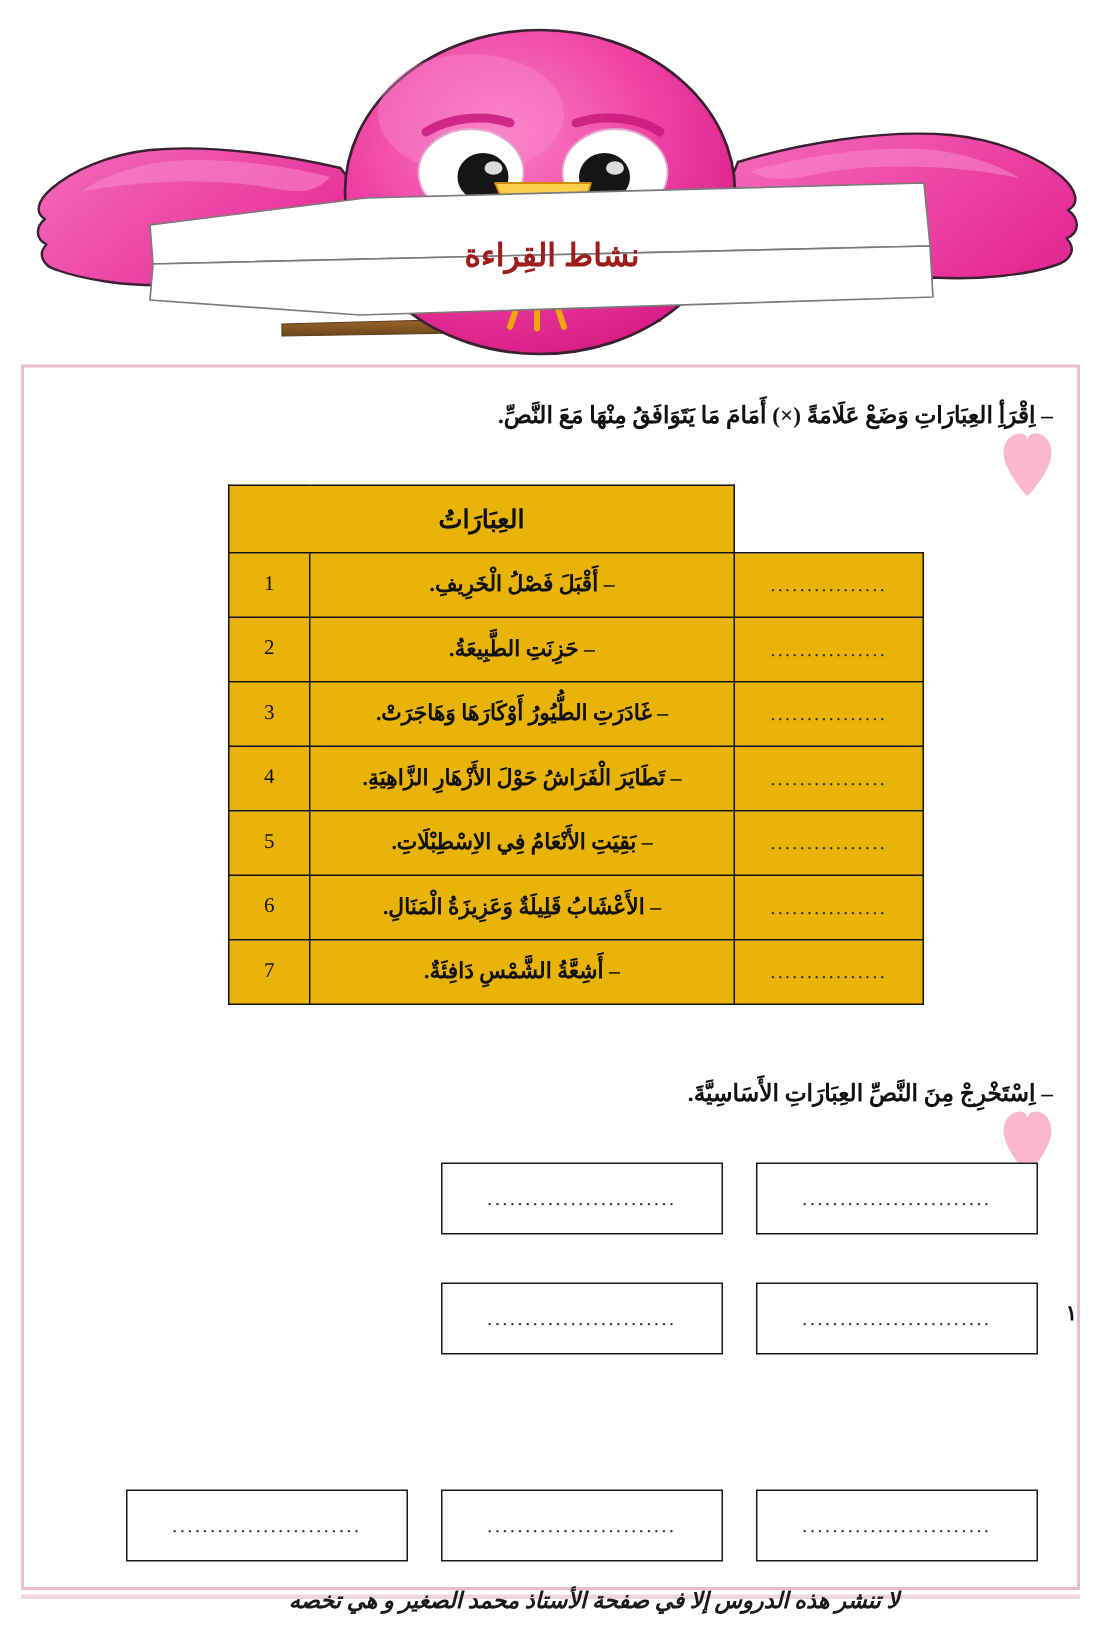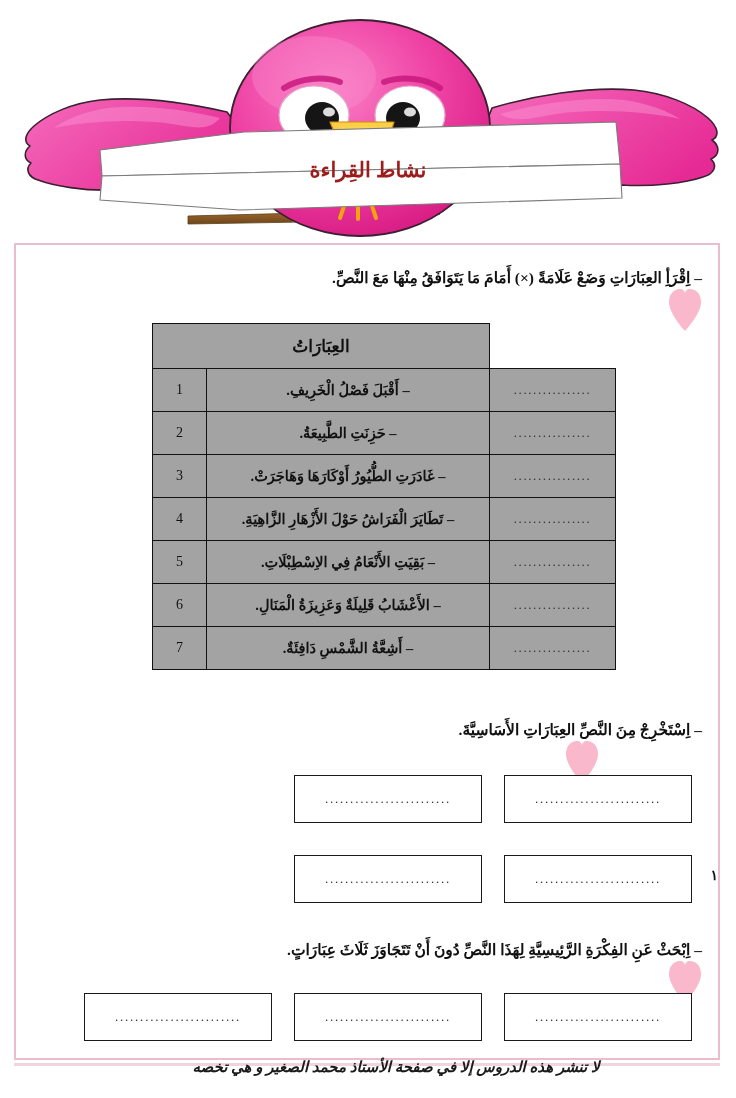--- a/index.html
+++ b/index.html
@@ -73,38 +73,38 @@
   }
   .heart-icon {
     width: 34px;
     height: 44px;
     flex: 0 0 34px;
     margin-left: 4px;
   }
   .heart-icon svg { display:block; width:34px; height:44px; }
 
   #instruction-1 { right: 16px; top: 16px; }
-  #instruction-2 { right: 16px; top: 468px; align-items: center; }
+  #instruction-2 { right: 16px; top: 468px; }
   #instruction-3 { right: 16px; top: 688px; }
 
   
   #statements-table {
     position: absolute;
     right: 102px;
     top: 78px;
     width: 463px;
     border-collapse: collapse;
     direction: rtl;
     table-layout: fixed;
   }
   #statements-table td, #statements-table th {
     border: 1.6px solid #111111;
     padding: 0;
     vertical-align: middle;
-    background: #a3a3a3;
+    background: #eab308;
   }
   .col-num   { width: 54px; }
   .col-stmt  { width: 283px; }
   .col-ans   { width: 126px; }
 
   .th-statements {
     height: 44px;
     text-align: center;
     font-size: 17px;
     font-weight: bold;
@@ -380,28 +380,20 @@
       <div class="answer-box dots">.........................</div>
       <div class="answer-box dots">.........................</div>
     </div>
 
   <div class="box-row" id="box-row-2">
       <div class="answer-box dots">.........................</div>
       <div class="answer-box dots">.........................</div>
     </div>
   <div class="row2-marker">١</div>
 
-  <div class="instruction-row" id="instruction-3">
-    <span class="instruction-text">– اِبْحَثْ عَنِ الفِكْرَةِ الرَّئِيسِيَّةِ لِهَذَا النَّصِّ دُونَ أَنْ تَتَجَاوَزَ ثَلَاثَ عِبَارَاتٍ.</span>
-    <span class="heart-icon">
-      <svg viewBox="0 0 34 44" xmlns="http://www.w3.org/2000/svg">
-        <path d="M17 43 C17 43 1 26 1 14 C1 6 6 1 12 1 C15 1 17 3 17 6 C17 3 19 1 22 1 C28 1 33 6 33 14 C33 26 17 43 17 43 Z" fill="#f9b8cc"></path>
-      </svg>
-    </span>
-  </div>
 
   <div class="box-row" id="box-row-3">
       <div class="answer-box dots">.........................</div>
       <div class="answer-box dots">.........................</div>
       <div class="answer-box dots">.........................</div>
     </div>
 
 </div>
 
 <div id="footer-rule"></div>

